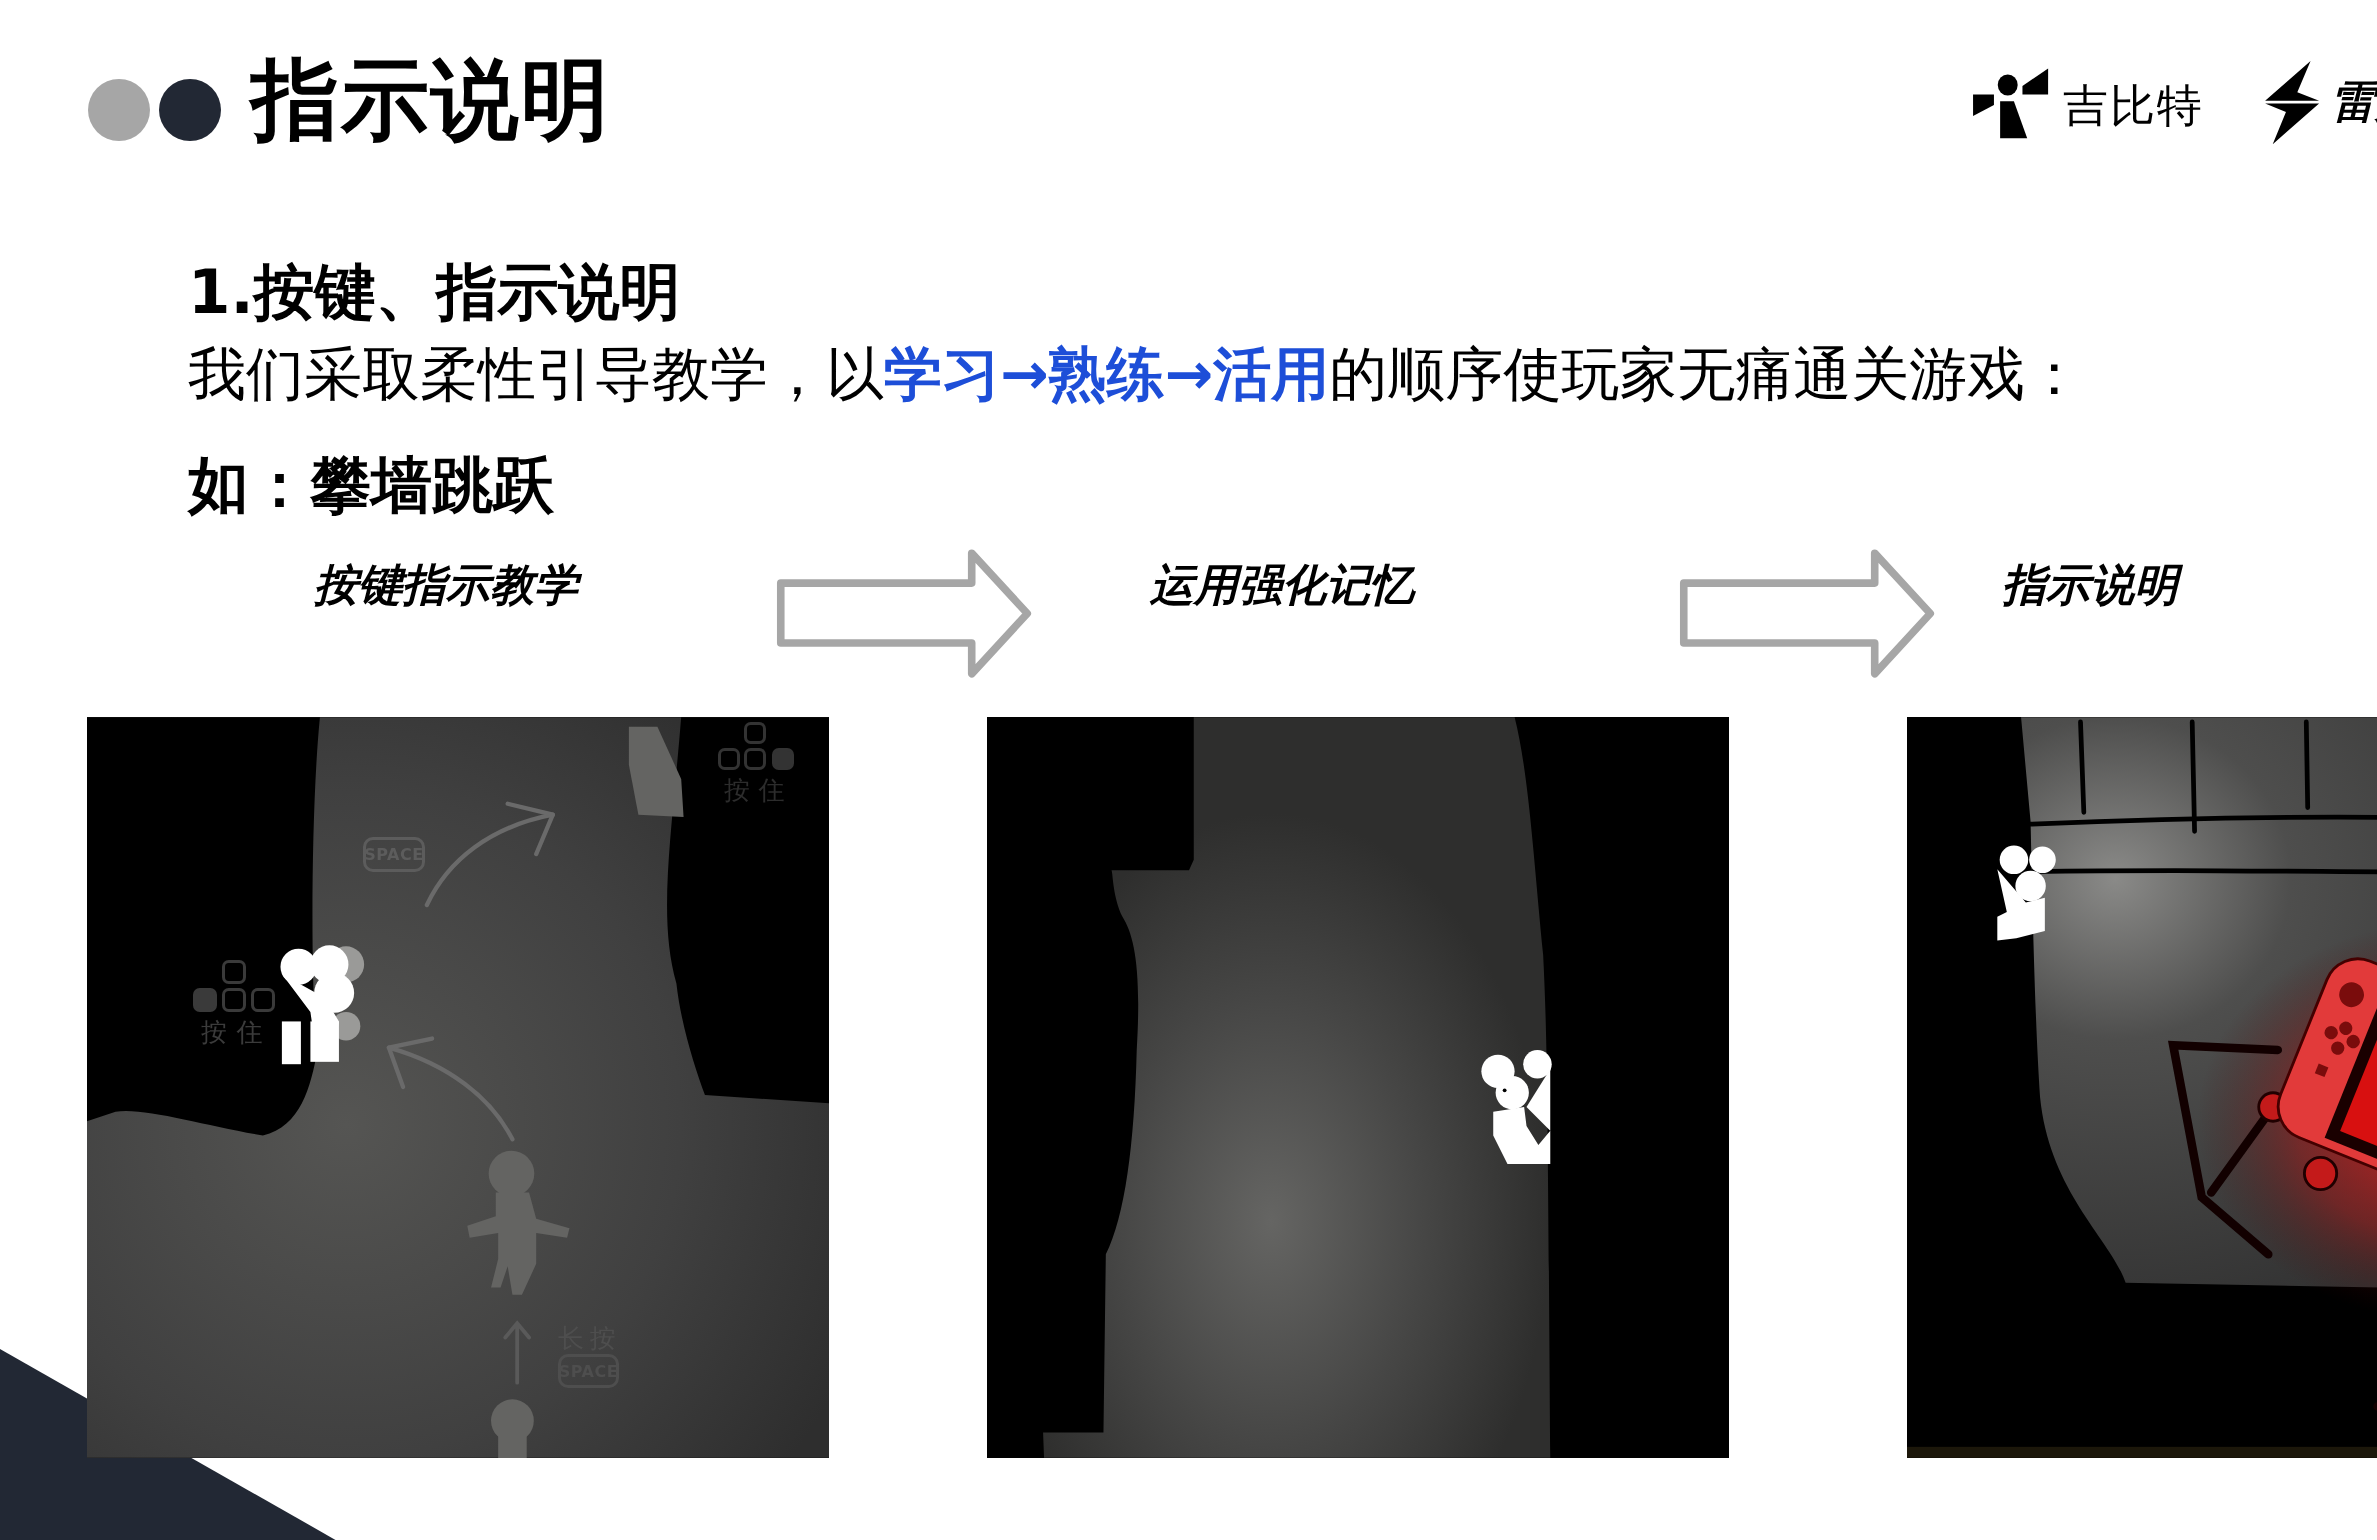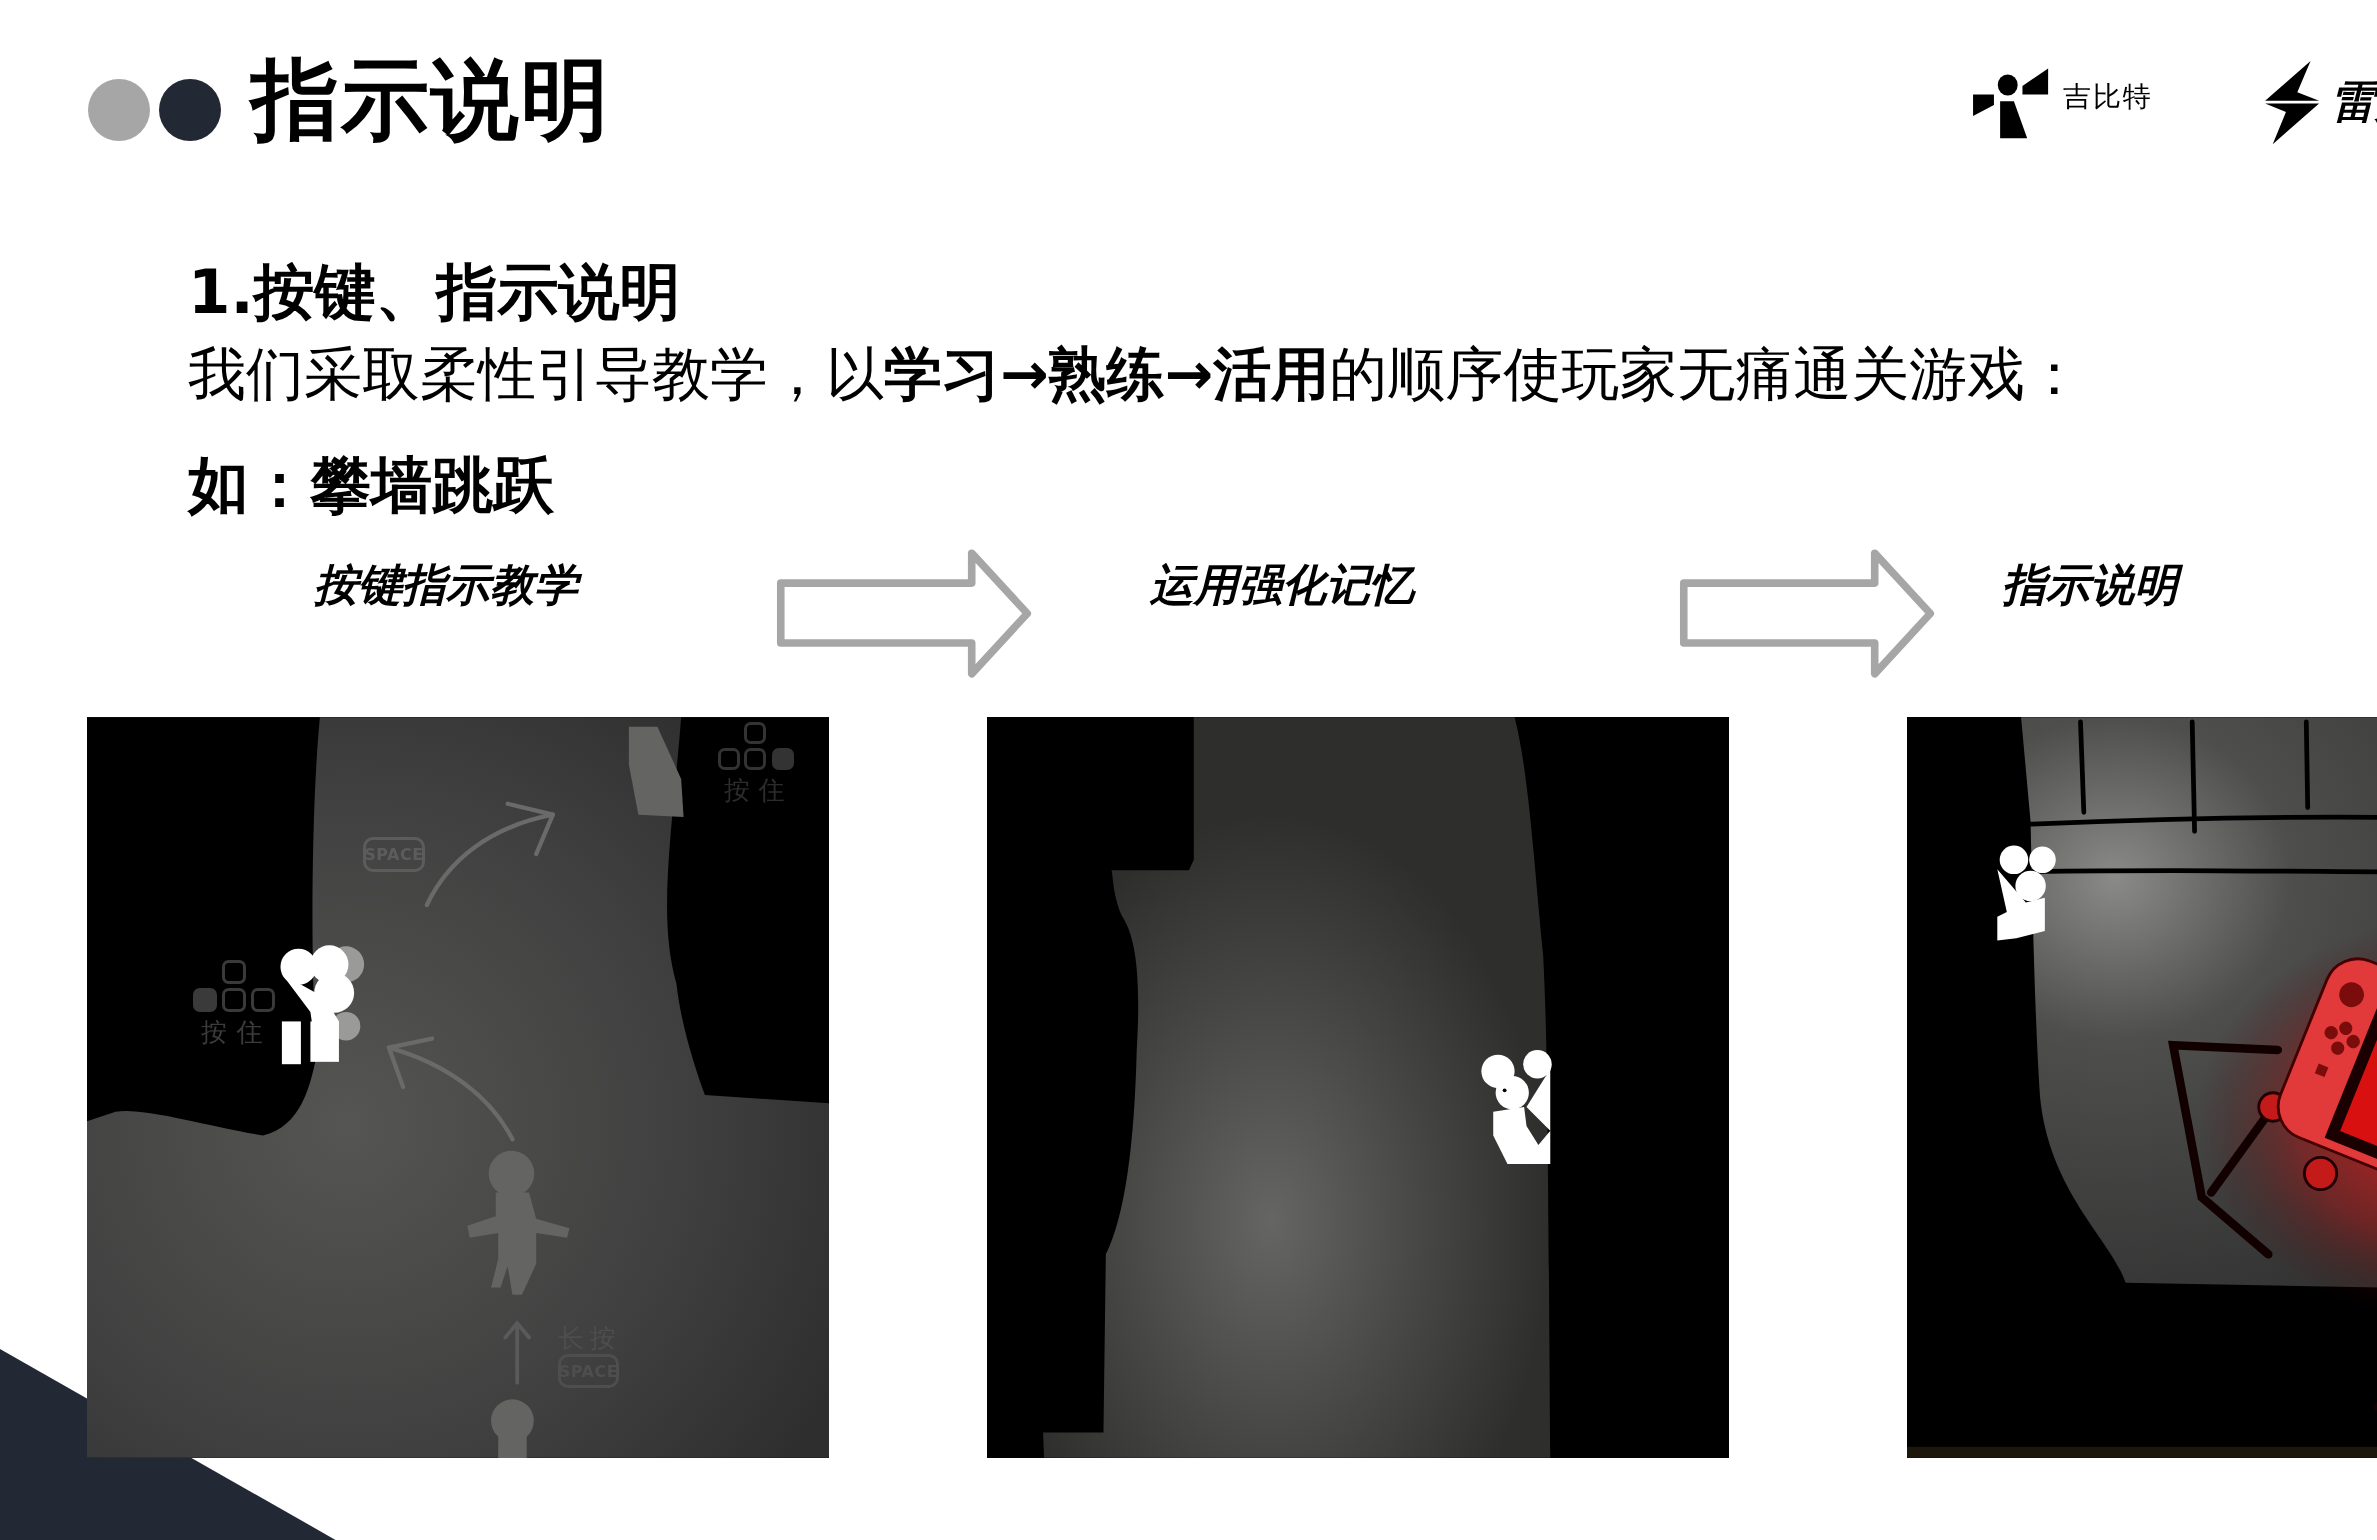--- a/index.html
+++ b/index.html
@@ -2,25 +2,25 @@
 <html style="font-size:7.6px"><head>
 <meta charset="utf-8">
 <style>
   html, body { margin:0; padding:0; }
   body { width:2739px; height:1541px; background:#ffffff; position:relative; overflow:hidden;
          font-family:"DejaVu Sans","Liberation Sans",sans-serif; color:#000; }
   .abs { position:absolute; }
   .corner { position:absolute; }
   .dot { position:absolute; width:62px; height:62px; border-radius:50%; }
   .title { position:absolute; left:251px; top:56px; font-size:88px; font-weight:900; letter-spacing:1.9px; line-height:1; white-space:nowrap; }
-  .logo-text-thin { position:absolute; font-size:28px; font-weight:400; line-height:1; white-space:nowrap; letter-spacing:1.9px; }
+  .logo-text-thin { position:absolute; font-size:45px; font-weight:400; line-height:1; white-space:nowrap; letter-spacing:1.9px; }
   .logo-text-bold { position:absolute; font-size:44px; font-weight:900; font-style:italic; line-height:1; white-space:nowrap; letter-spacing:-1px; }
   .h2 { position:absolute; left:188px; top:232px; font-size:61px; font-weight:700; line-height:1.05; white-space:nowrap;margin-top:28px; }
   .body-line { position:absolute; left:188px; top:344px; font-size:58px; font-weight:400; line-height:1.05; white-space:nowrap; }
-  .body-line .hl { color:#000000; font-weight:700; }
+  .body-line .hl { color:#1d4ed8; font-weight:700; }
   .example { position:absolute; left:188px; top:453px; font-size:61px; font-weight:700; line-height:1.05; white-space:nowrap; }
   .step { position:absolute; top:562px; font-size:44px; font-weight:700; line-height:1.05; white-space:nowrap;font-style:italic; }
   .shot { position:absolute; top:717px; width:742px; height:741px; overflow:hidden; background:#000; }
   .hint-text { position:absolute; font-family:"DejaVu Serif",serif; color:#3b3b3b; font-size:26px; white-space:nowrap; }
   .keycap { position:absolute; border:3.8px solid #3a3a3a; border-radius:6.7px; box-sizing:border-box; }
   .space-key { position:absolute; border:3.8px solid #5c5c5c; border-radius:10px; color:#5c5c5c; font-size:16px; font-weight:700; display:flex; align-items:center; justify-content:center; box-sizing:border-box; letter-spacing:0.5px; }
 </style>
 </head>
 <body>
 

